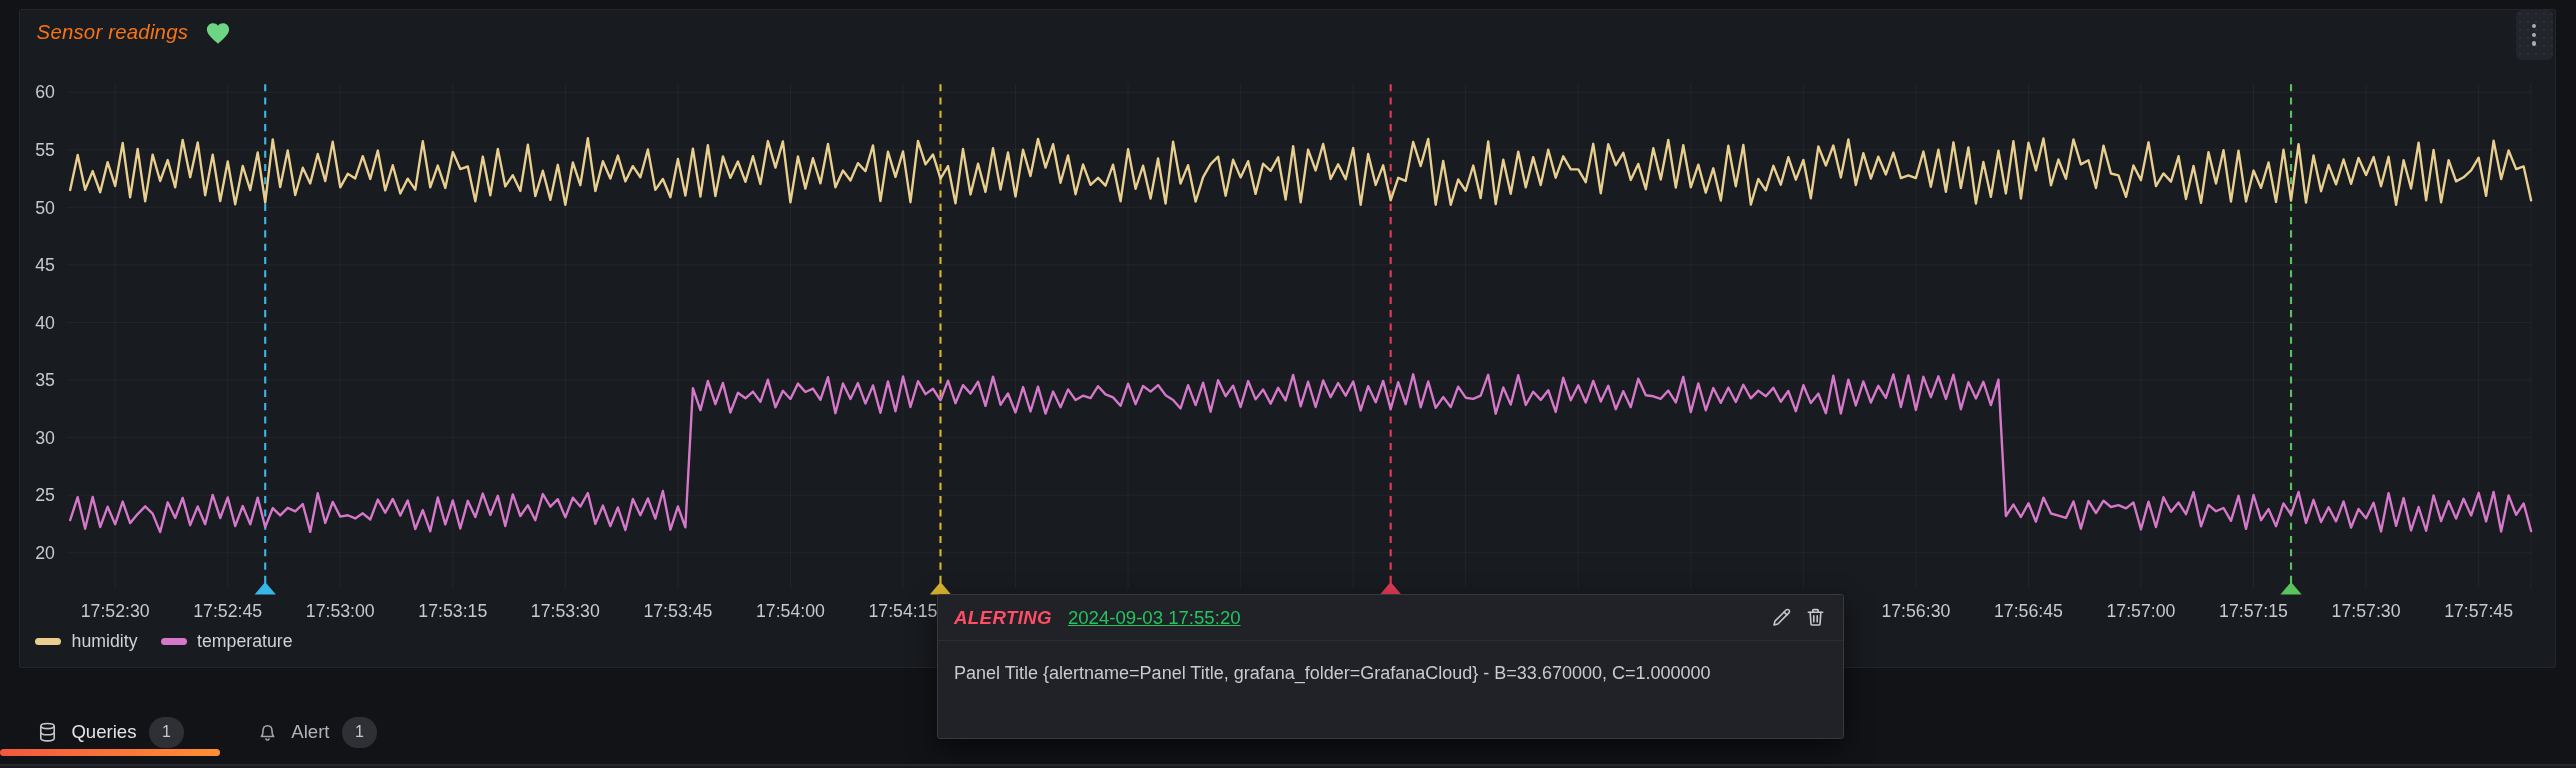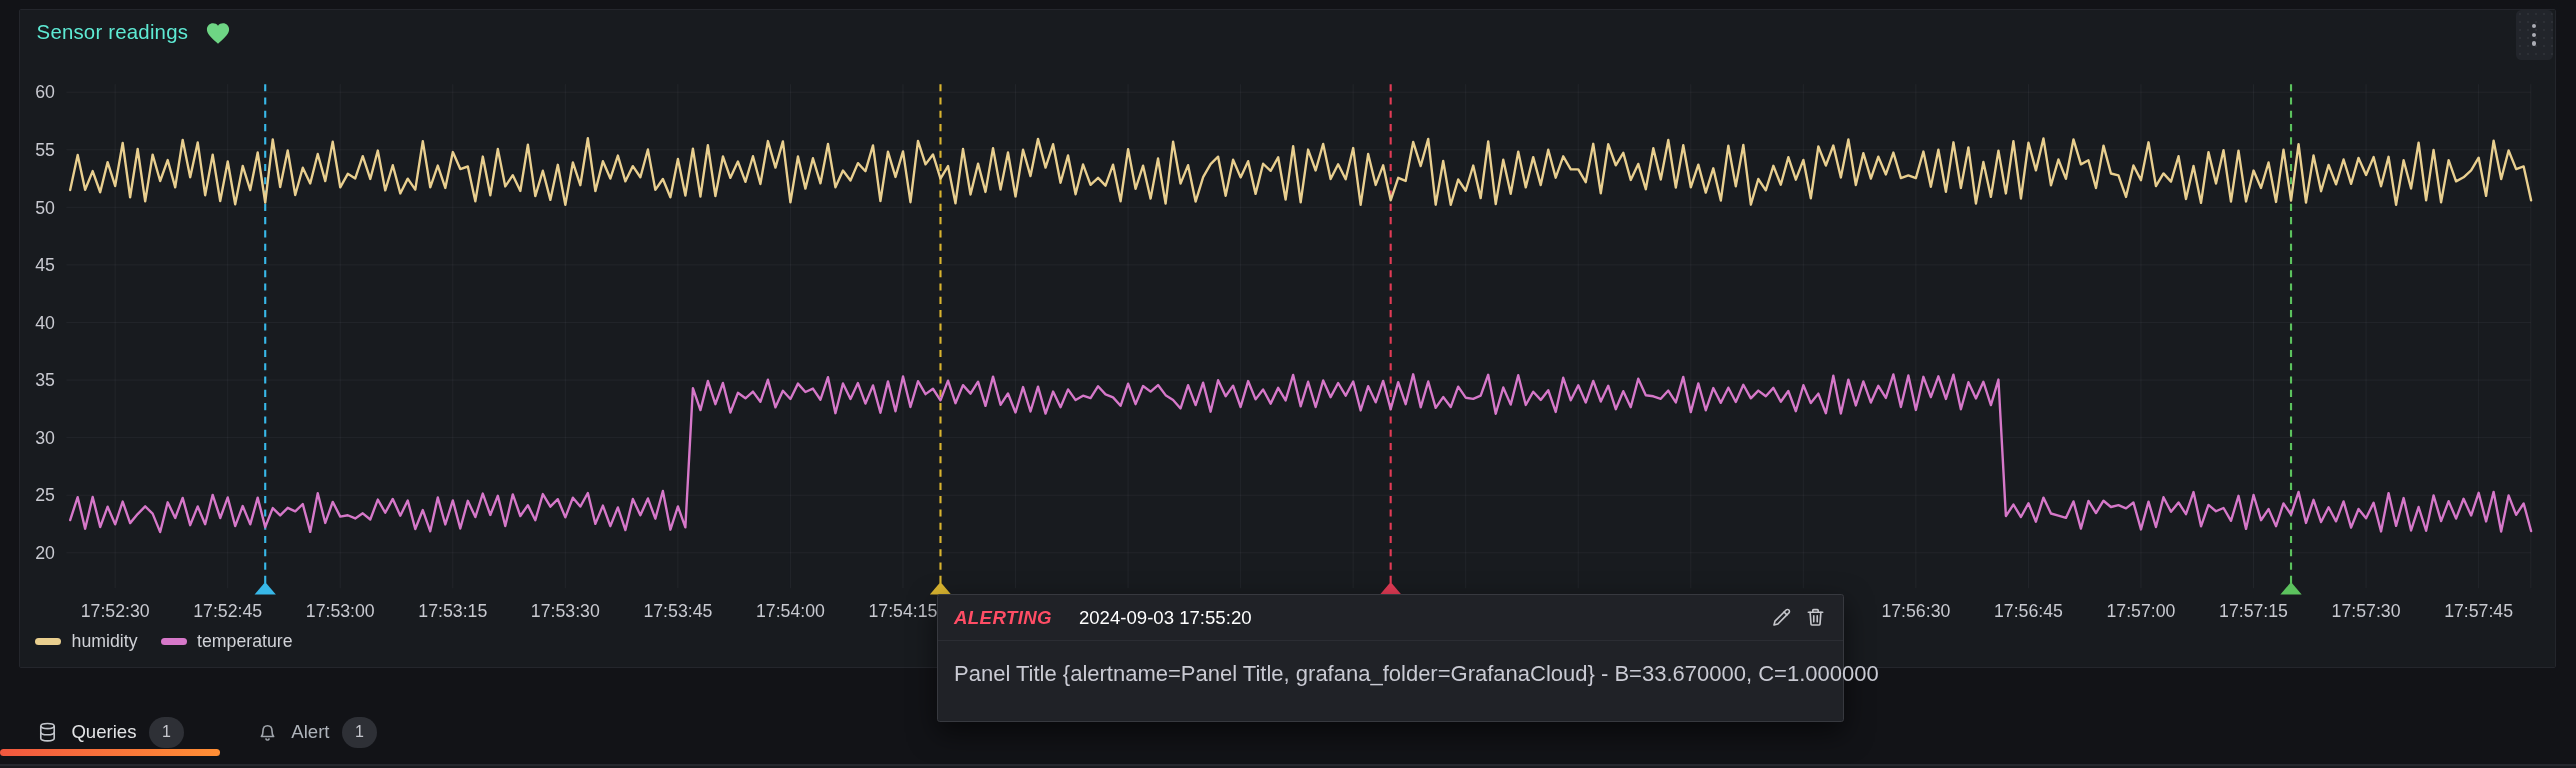--- a/index.html
+++ b/index.html
@@ -13,21 +13,21 @@
   .panel{
     position:absolute;left:18.6px;top:8.9px;width:2537px;height:659px;
     background:#181b1f;border:0.9px solid #24262c;border-radius:1.8px;
     box-sizing:border-box;
   }
   .panel-header{
     position:absolute;left:17px;top:7px;height:32px;
     display:flex;align-items:center;gap:16px;
   }
   .panel-title{
-    font-size:20.4px;font-weight:500;color:#5eead4;letter-spacing:0.2px;cursor:pointer;
+    font-size:20.4px;font-weight:500;color:#f97316;letter-spacing:0.2px;cursor:pointer;font-style:italic;
   }
   .health-icon svg{display:block;}
   .kebab-btn{
     position:absolute;top:0;right:1.8px;width:37px;height:50px;border-radius:5.3px;
     background:#22252b;
     background-image:radial-gradient(rgba(255,255,255,0.05) 1.3px, transparent 1.4px);
     background-size:8px 8px;
     display:flex;flex-direction:column;align-items:center;justify-content:center;gap:4.4px;
     cursor:pointer;
   }
@@ -38,37 +38,37 @@
   
   .legend{
     position:absolute;left:35px;top:626px;height:30px;
     display:flex;align-items:center;gap:23px;
   }
   .legend-item{display:flex;align-items:center;gap:10.6px;cursor:pointer;}
   .swatch{width:26px;height:7px;border-radius:3.5px;}
   .legend-label{font-size:17.7px;color:#d0d2d7;}
   
   .anno-tooltip{
-    position:absolute;left:937px;top:594px;width:907px;height:128px;
+    position:absolute;left:937px;top:594px;width:907px;height:145px;
     background:#202227;border:0.9px solid #37393f;border-radius:2.7px;
     box-sizing:border-box;box-shadow:0 10.6px 28px rgba(0,0,0,0.55);
   }
   .anno-header{
     height:46px;display:flex;align-items:center;padding:0 16px;
     border-bottom:0.9px solid #2b2d33;box-sizing:border-box;
   }
   .anno-state{
     font-size:18.6px;font-weight:700;font-style:italic;letter-spacing:0.4px;color:#ff4d65;
   }
-  .anno-time{margin-left:27px;font-size:18.6px;font-weight:500;color:#ffffff;}
+  .anno-time{margin-left:16px;font-size:18.6px;font-weight:500;color:#22c55e;text-decoration:underline;}
   .anno-actions{margin-left:auto;display:flex;align-items:center;gap:10.6px;}
   .icon-btn{background:none;border:none;padding:0;margin:0;cursor:pointer;line-height:0;}
   .anno-body{
     height:65px;display:flex;align-items:center;padding:0 16px;
-    font-size:22px;color:#c9cad3;white-space:nowrap;
+    font-size:18px;color:#c9cad3;white-space:nowrap;
   }
   
   .editor-tabs{position:absolute;left:0;top:707px;height:50px;display:flex;}
   .tab{
     position:relative;display:flex;align-items:center;gap:12.4px;
     padding:0 36px;cursor:pointer;
   }
   .tab svg{display:block;}
   .tab-label{font-size:18.6px;color:#aeb3ba;}
   .tab.active .tab-label{color:#e2e3e5;}

